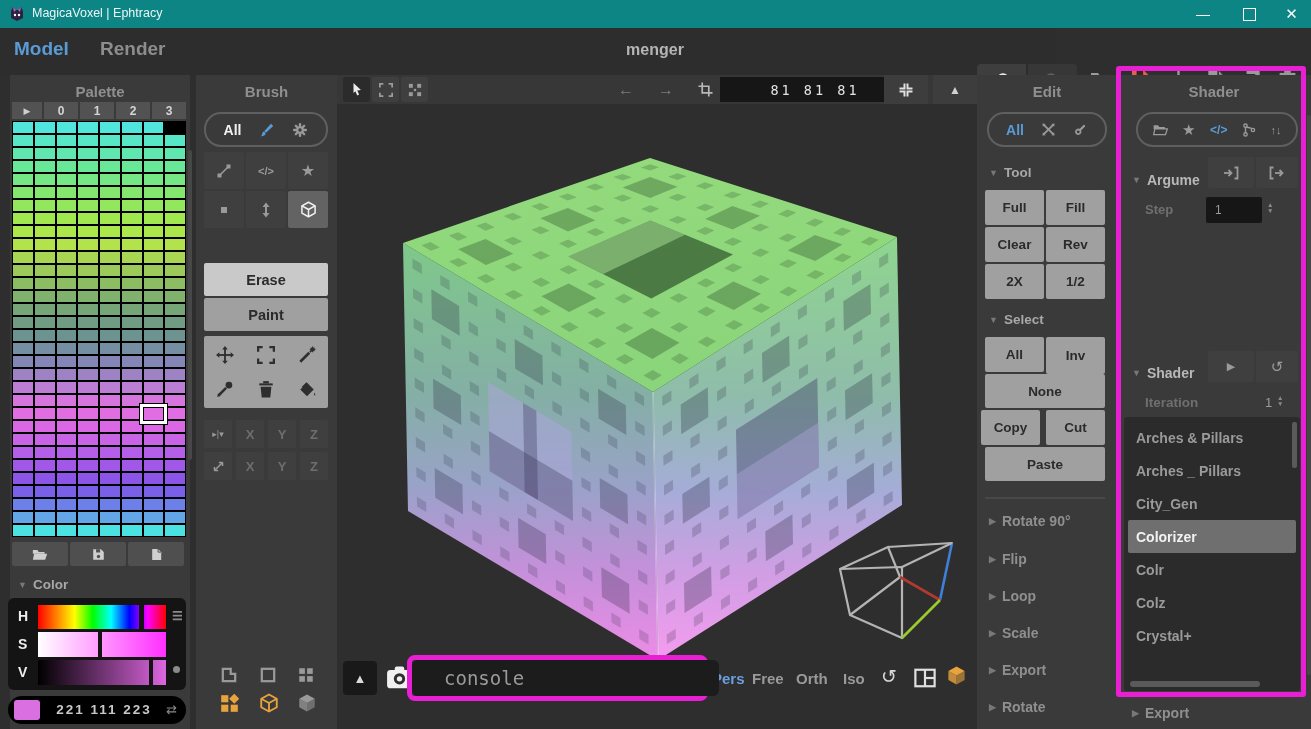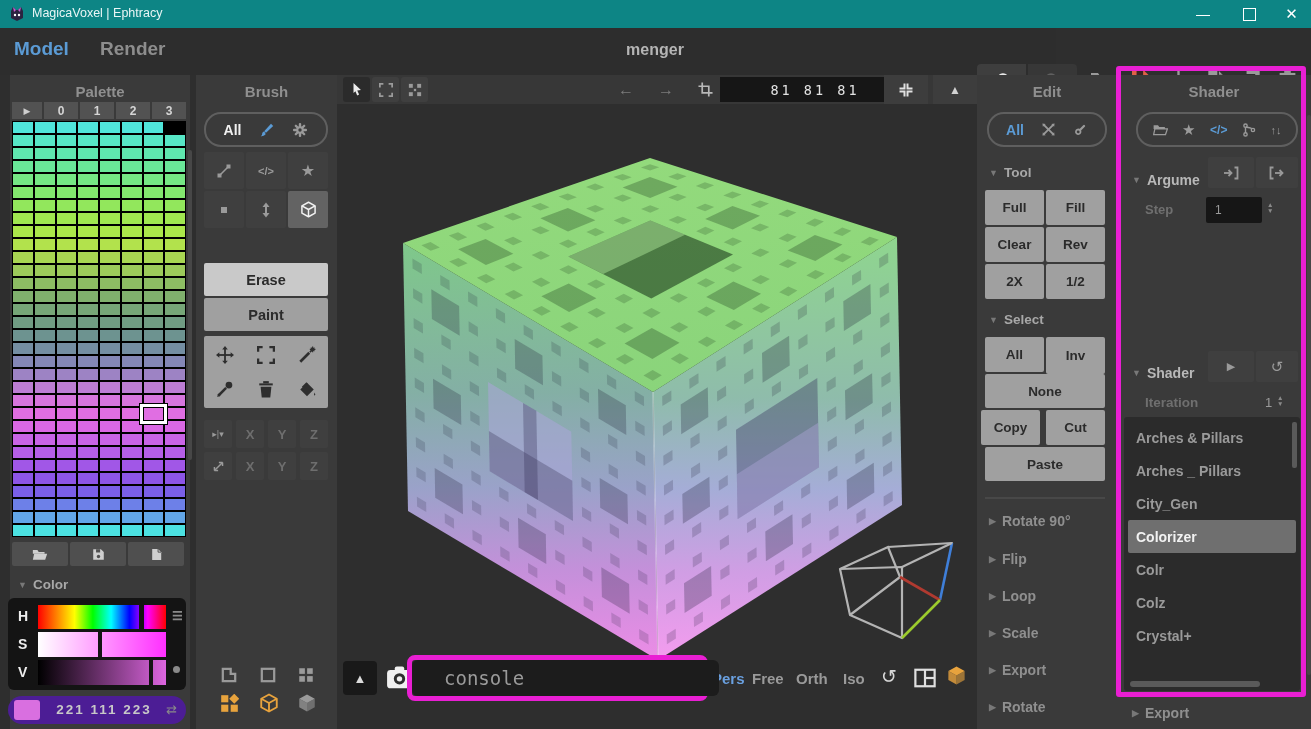--- a/index.html
+++ b/index.html
@@ -386,21 +386,21 @@
       <div class="ab" style="left:47%;top:0;width:4px;height:25px;background:#141414;"></div>
     </div>
 
     <div class="ab" style="left:10px;top:66px;color:#eee;font-weight:bold;font-size:14px;">V</div>
     <div class="ab" style="left:30px;top:62px;width:128px;height:25px;background:linear-gradient(to right,#000000,#dd66e0);">
       <div class="ab" style="left:87%;top:0;width:4px;height:25px;background:#141414;"></div>
     </div>
     <div class="ab" style="left:165px;top:68px;width:7px;height:7px;border-radius:50%;background:#8a8a8a;"></div>
   </div>
 
-  <div class="ab" style="left:-2px;top:621px;width:178px;height:28px;background:#4c1d95;border-radius:14px;">
+  <div class="ab" style="left:-2px;top:621px;width:178px;height:28px;background:#000000;border-radius:14px;">
     <div class="ab" style="left:6px;top:4px;width:26px;height:20px;background:#d96fe0;border-radius:3px;"></div>
     <div class="ab" style="left:38px;top:6px;width:116px;text-align:center;color:#c8c8c8;font-weight:bold;font-size:13.5px;letter-spacing:2px;">221 111 223</div>
     <div class="ab" style="left:158px;top:6px;color:#8a8a8a;font-size:13px;">⇄</div>
   </div>
 </div>
 
 <div class="panel" style="left:196px;width:141px;">
   <div class="phead" style="padding-top:8px;">Brush</div>
 
   <div class="grpbox ab" style="left:8px;top:37px;width:120px;height:31px;">

